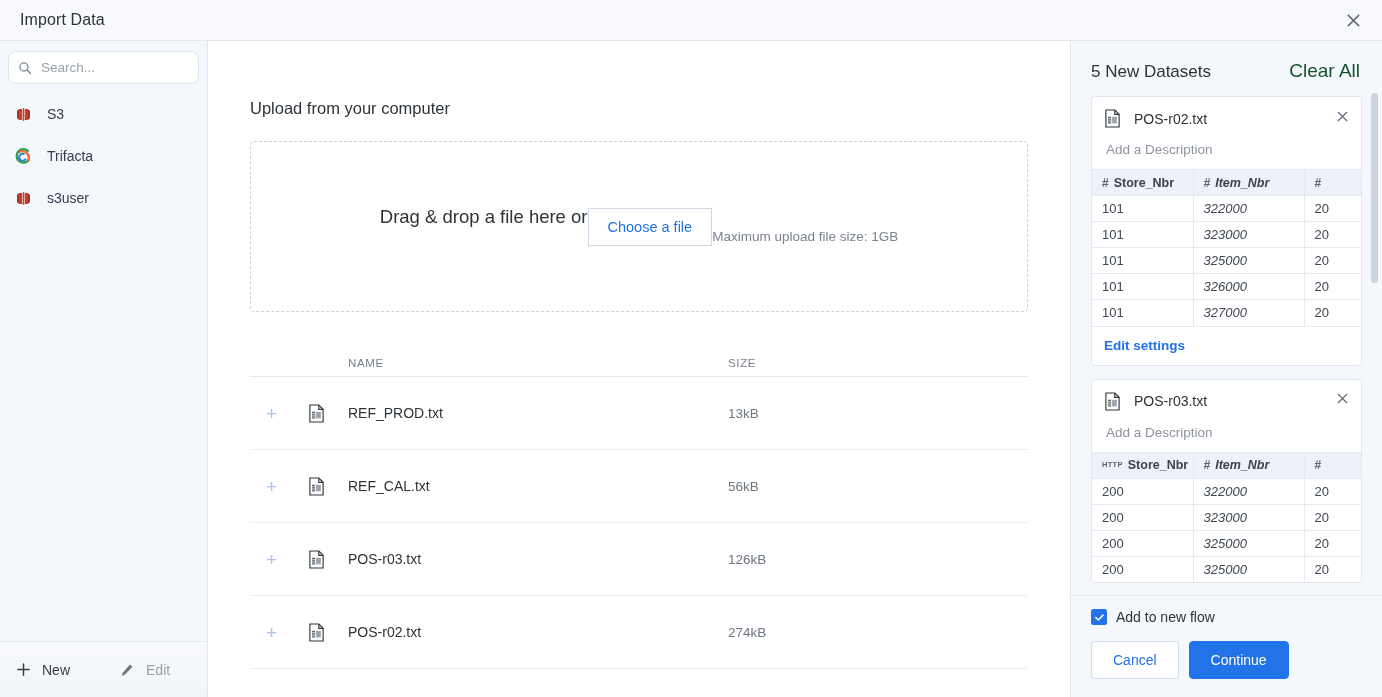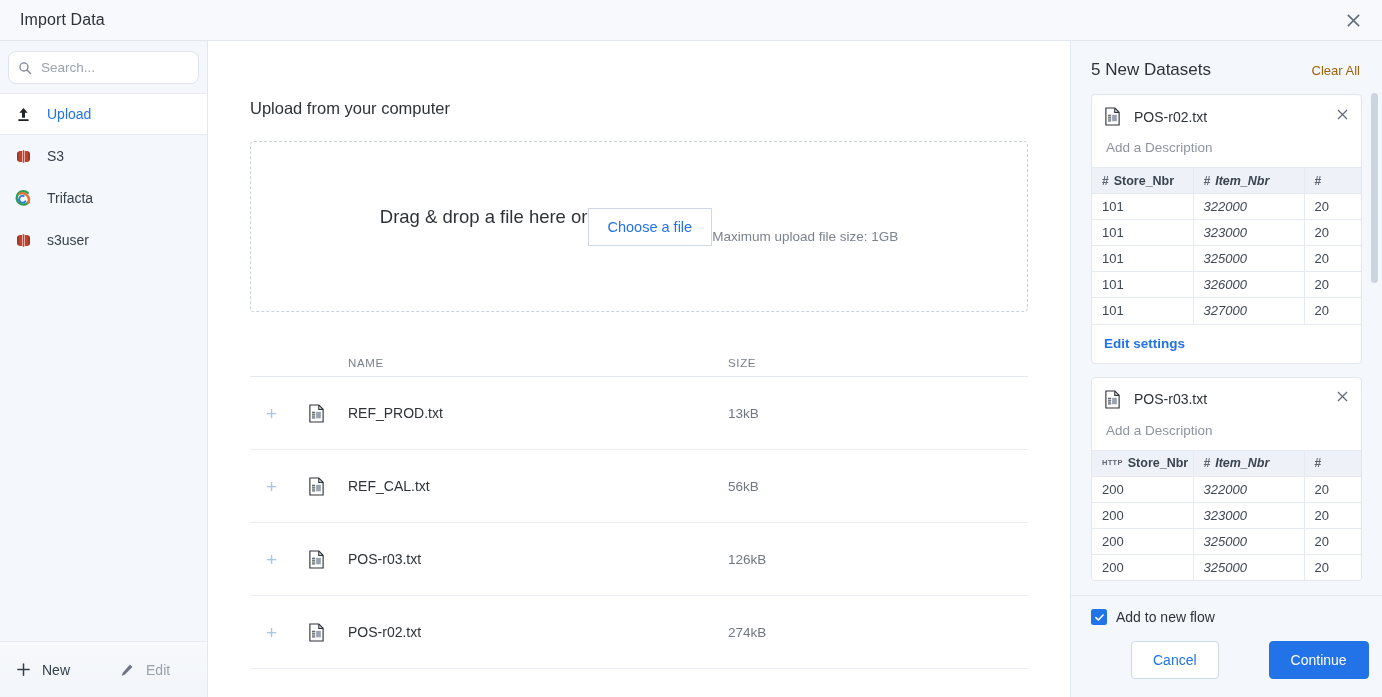--- a/index.html
+++ b/index.html
@@ -140,21 +140,21 @@
     background: #f4f7fb;
     border-left: 1px solid #e3e8ef;
     display: flex; flex-direction: column;
     position: relative;
   }
   .rp-head {
     display: flex; align-items: baseline; justify-content: space-between;
     padding: 19px 22px 14px 20px;
   }
   .rp-title { font-size: 17px; color: #2e3338; }
-  .rp-clear { font-size: 13px; color: #a16207; cursor: pointer; }
+  .rp-clear { font-size: 19px; color: #14532d; cursor: pointer; }
 
   .rp-scroll { flex: 1; overflow: hidden; padding: 0 20px 0 20px; position: relative; }
 
   .ds-card {
     background: #ffffff; border: 1px solid #e2e7ee; border-radius: 4px;
     margin-bottom: 13px; overflow: hidden;
   }
   .ds-top { padding: 12px 12px 0 12px; position: relative; }
   .ds-name-row { display: flex; align-items: center; }
   .ds-name-row .docic { margin-right: 13px; display: flex; }
@@ -198,21 +198,20 @@
   .cb {
     width: 16px; height: 16px; border-radius: 2.5px; background: #2272e8;
     display: flex; align-items: center; justify-content: center; margin-right: 9px;
   }
   .cb svg { width: 11px; height: 11px; }
   .cb-lbl { font-size: 14px; color: #2e3338; }
   .btn-row { display: flex; gap: 10px; }
   .btn {
     font-size: 14px; border-radius: 4px; padding: 10px 21px; cursor: pointer;
     font-family: "Liberation Sans", sans-serif;
-    margin-left: 40px;
   }
   .btn-cancel { background: #fff; border: 1px solid #cfd9e6; color: #2272e8; }
   .btn-continue { background: #2272e8; border: 1px solid #2272e8; color: #fff; }
 
   .rp-sbar {
     position: absolute; right: 4px; top: 52px; width: 7px; height: 190px;
     background: #ccd4e0; border-radius: 4px;
   }
 </style>
 </head>
@@ -240,29 +239,20 @@
             <circle cx="6.8" cy="6.8" r="4.6" fill="none" stroke="#7d8795" stroke-width="1.5"></circle>
             <path d="M10.3 10.3 L14.3 14.3" stroke="#7d8795" stroke-width="1.6" stroke-linecap="round"></path>
           </svg>
           <input class="search-input" type="text" placeholder="Search..." style="">
           <div class="slash-key">/</div>
         </div>
       </div>
 
       <div class="nav">
 
-        <div class="nav-item active">
-          <span class="ic">
-            <svg viewBox="0 0 18 18" width="17" height="17">
-              <path d="M9 2.2 L13.4 7.2 L10.6 7.2 L10.6 12.4 L7.4 12.4 L7.4 7.2 L4.6 7.2 Z" fill="#1f2328"></path>
-              <rect x="3.6" y="14" width="10.8" height="1.9" fill="#1f2328"></rect>
-            </svg>
-          </span>
-          <span class="lbl">Upload</span>
-        </div>
 
         <div class="nav-item">
           <span class="ic">
             <svg viewBox="0 0 20 20" width="19" height="19">
               <path d="M5.2 4.2 L14.8 4.2 L14.8 15.8 L5.2 15.8 Z" fill="#c7402c"></path>
               <path d="M3.2 6.0 L5.2 4.6 L5.2 15.4 L3.2 14.0 Z" fill="#9c2e1f"></path>
               <path d="M16.8 6.0 L14.8 4.6 L14.8 15.4 L16.8 14.0 Z" fill="#9c2e1f"></path>
               <rect x="8.6" y="2.8" width="2.8" height="14.4" fill="#f2f5f9"></rect>
               <rect x="9.2" y="3.4" width="1.6" height="13.2" fill="#c7402c"></rect>
             </svg>

